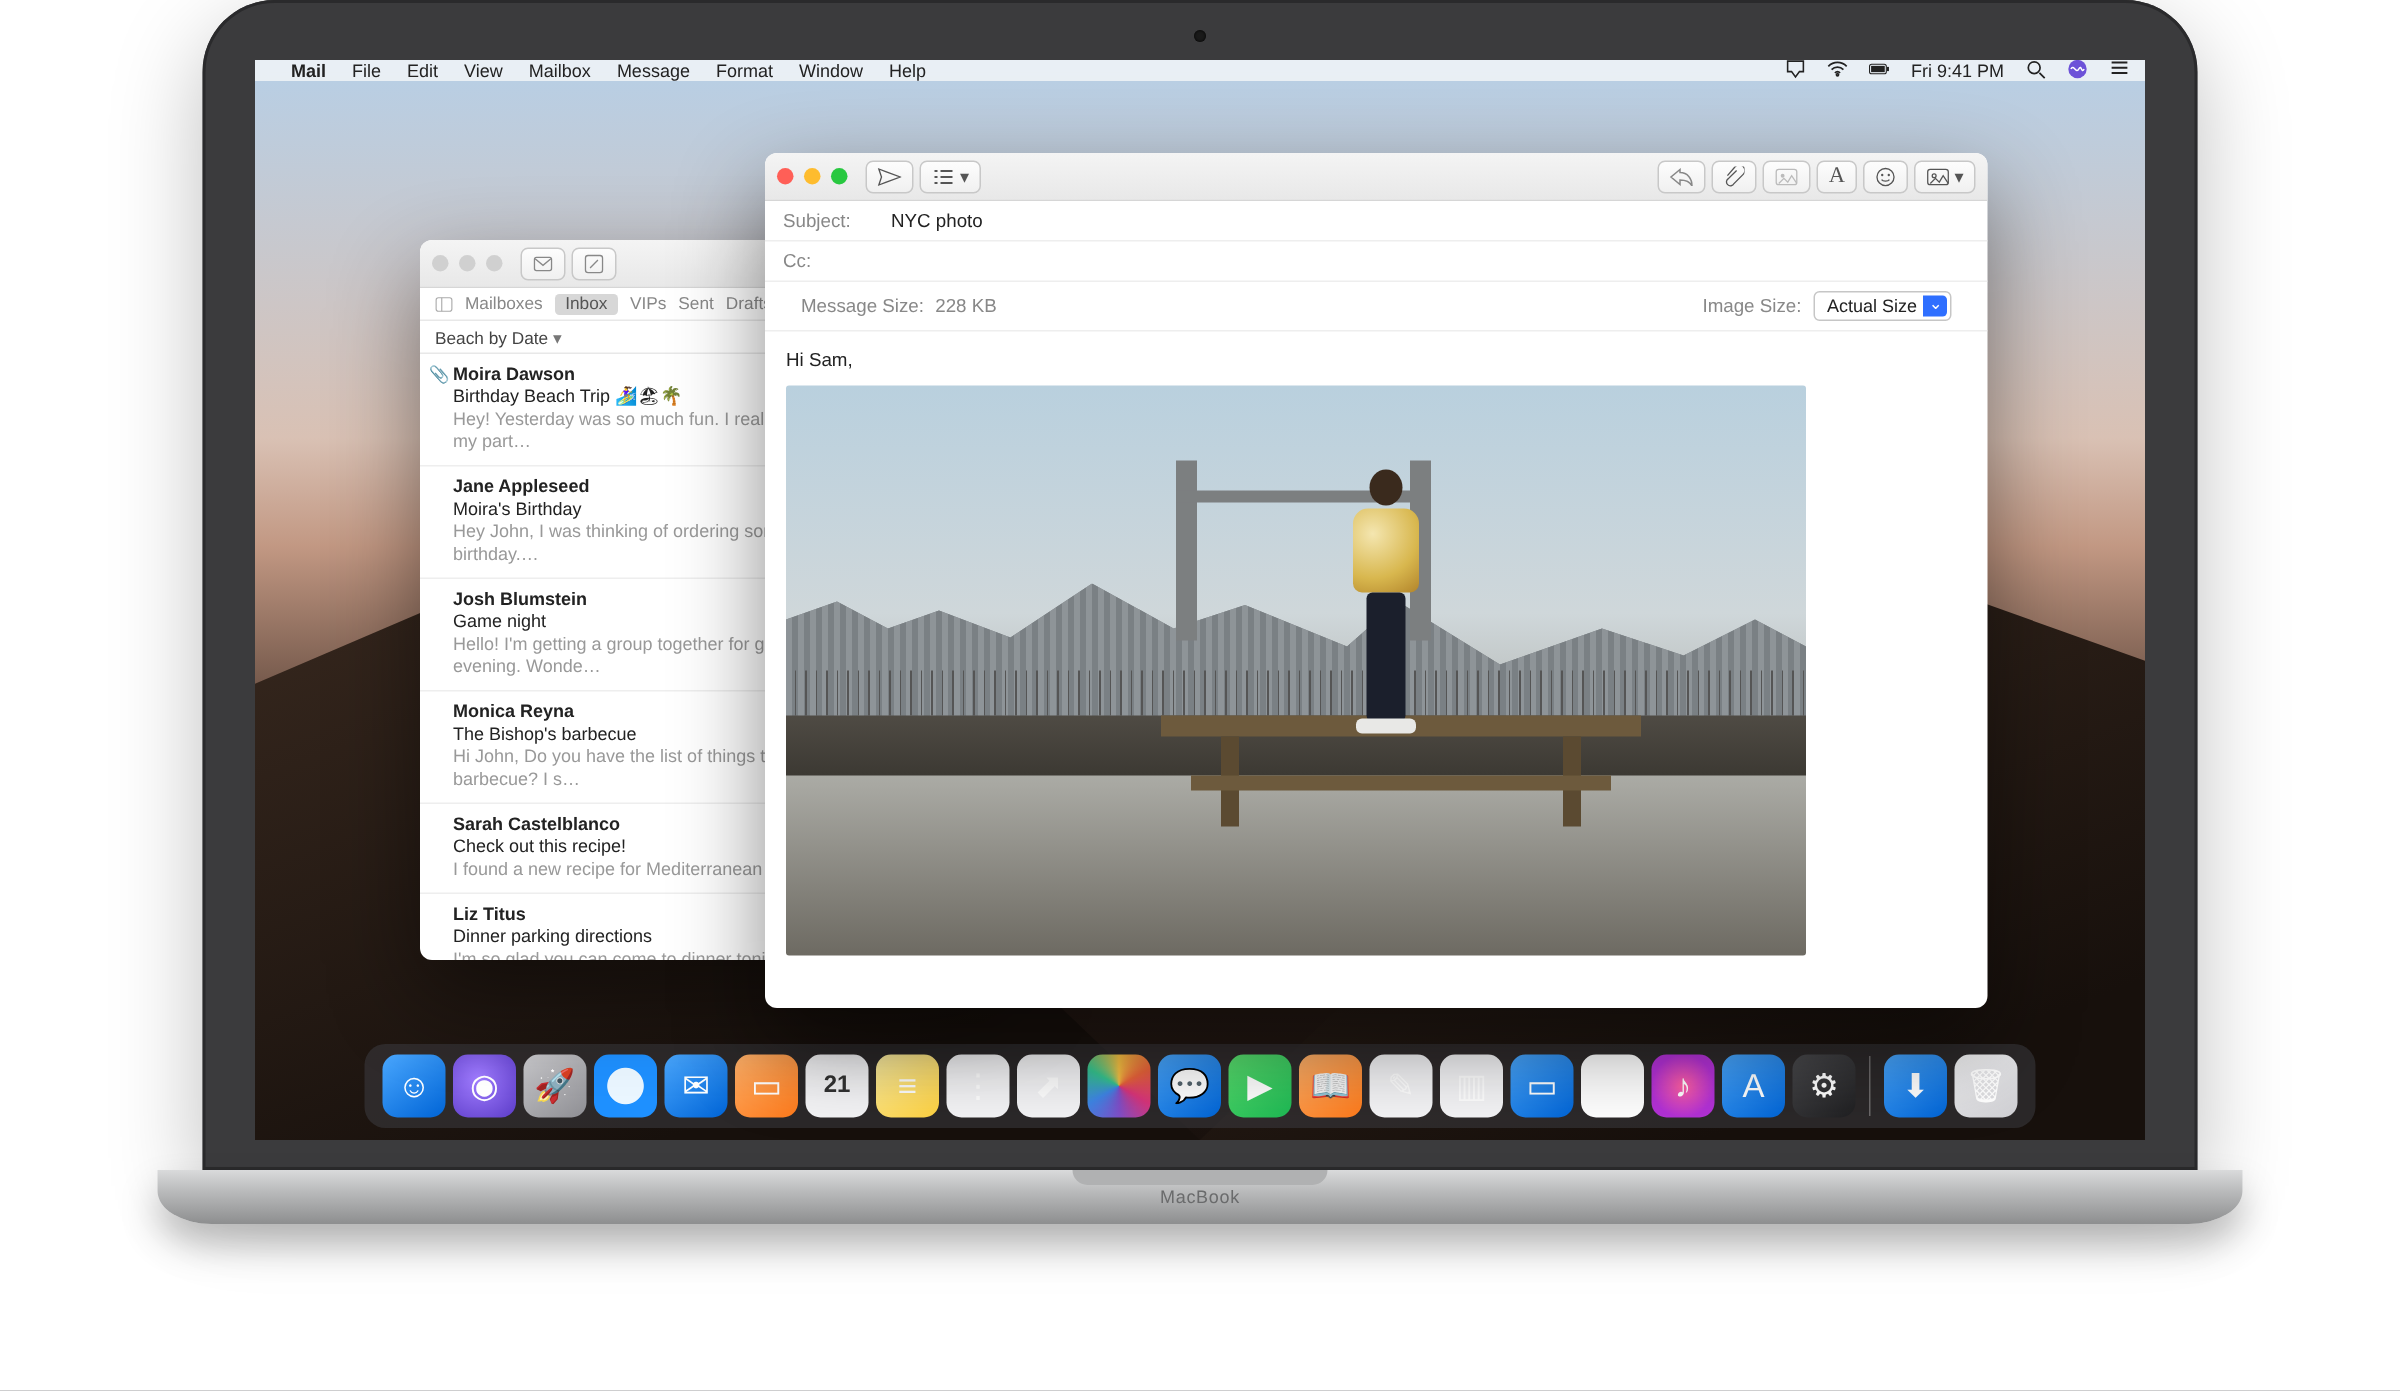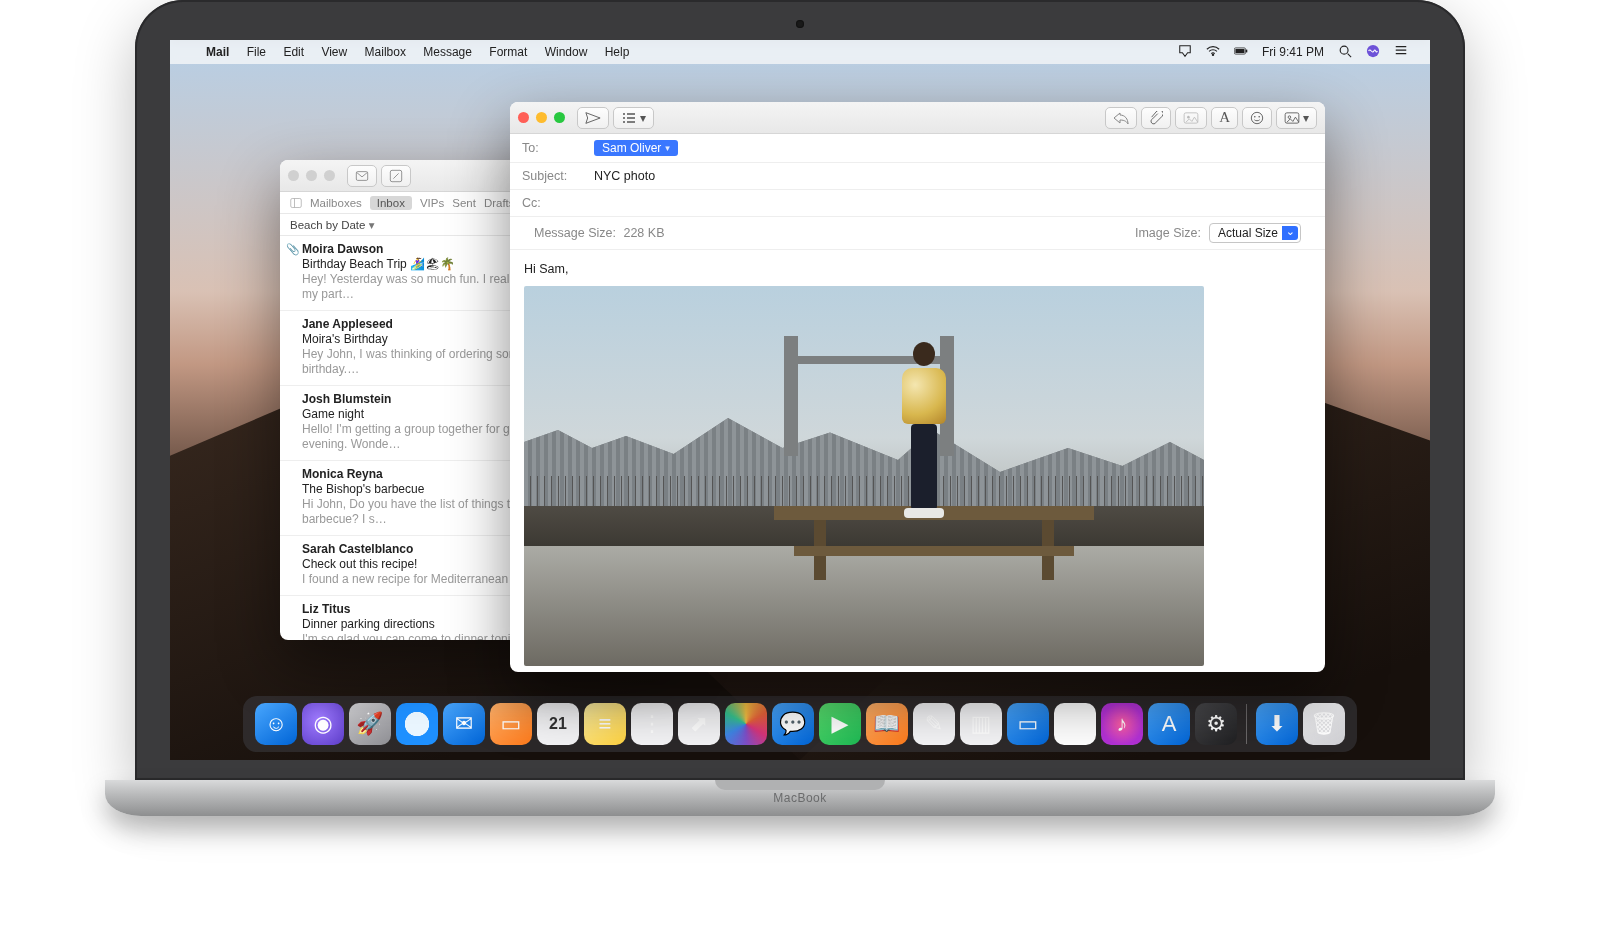--- a/index.html
+++ b/index.html
@@ -42,24 +42,24 @@
   
   .dune-l, .dune-r {
     position:absolute; bottom:0; width:55%; height:55%;
     background: linear-gradient(160deg,#3a2a20 0%,#17100c 80%);
   }
   .dune-l { left:-5%; clip-path: polygon(0 100%,0 30%,40% 0,100% 100%); }
   .dune-r { right:-5%; clip-path: polygon(0 100%,60% 0,100% 25%,100% 100%); }
 
   
   .menubar {
-    position:absolute; left:0; top:0; right:0; height:24px;
+    position:absolute; left:0; top:0; right:0; height:14px;
     background: rgba(250,250,250,.75); backdrop-filter: blur(4px);
     display:flex; align-items:center; font-size:12px; color:#222;
-    padding:0 22px;
+    padding:0 10px;
   }
   .menubar .apple { font-size:14px; margin-right:14px; }
   .menubar .menus span { margin-right:14px; }
   .menubar .menus .app { font-weight:700; }
   .menubar .right { margin-left:auto; display:flex; align-items:center; gap:14px; }
   .menubar .right svg { width:14px; height:14px; }
 
   
   .window {
     position:absolute; background:#fff; border-radius:8px;
@@ -406,24 +406,20 @@
                 <svg width="16" height="12" viewBox="0 0 18 14">
                   <rect x="1" y="1" width="16" height="12" rx="2" fill="none" stroke="#555"></rect>
                   <circle cx="6" cy="6" r="1.5" fill="none" stroke="#555"></circle>
                   <path d="M3 12l4-4 3 3 3-5 4 6" fill="none" stroke="#555"></path>
                 </svg>
                 <span style="margin-left:3px;">▾</span>
               </div>
           </div>
         </div>
 
-        <div class="hdr-row">
-          <span class="label">To:</span>
-          <span class="token">Sam Oliver</span>
-        </div>
         <div class="hdr-row">
           <span class="label">Subject:</span>
           <span class="val">NYC photo</span>
         </div>
         <div class="hdr-row">
           <span class="label">Cc:</span>
           <span class="val"></span>
         </div>
         <div class="size-row">
           <span>

